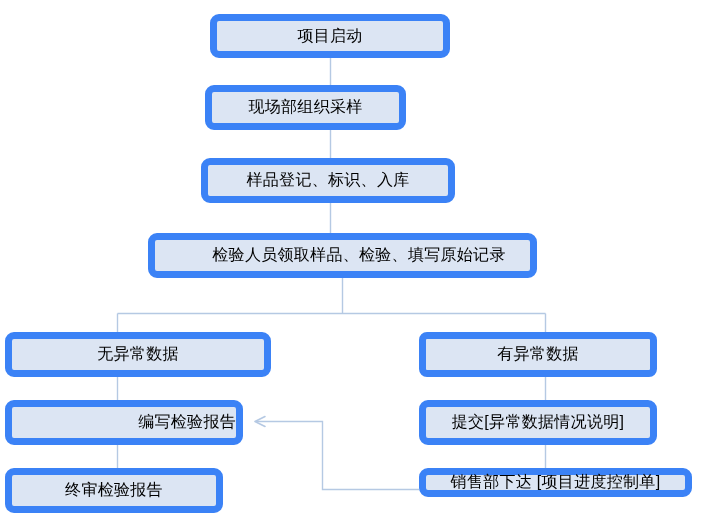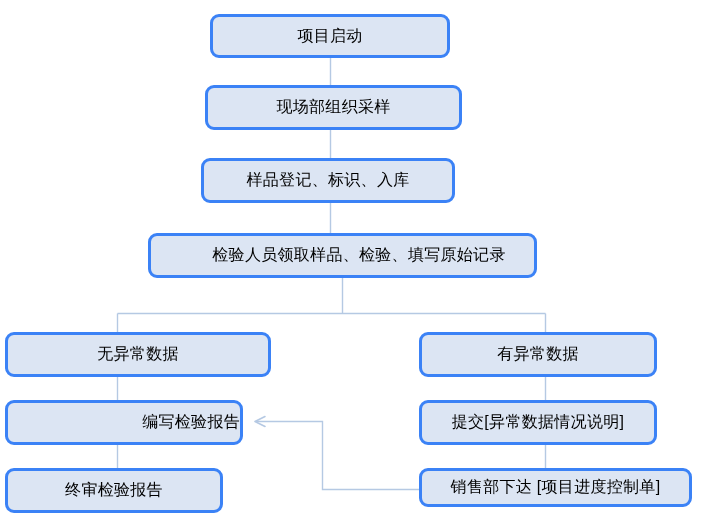--- a/index.html
+++ b/index.html
@@ -15,21 +15,21 @@
   }
   #flowchart {
     position: relative;
     width: 703px;
     height: 517px;
   }
   .node {
     position: absolute;
     box-sizing: border-box;
     background: #dce5f3;
-    border: 3px solid #3b82f6;
+    border: 7px solid #3b82f6;
     border-radius: 9px;
     color: #000000;
     font-size: 16px;
     display: flex;
     align-items: center;
     justify-content: center;
     text-align: center;
     letter-spacing: 0.3px;
     white-space: nowrap;
     z-index: 2;
@@ -76,41 +76,41 @@
     <path class="edge-line" d="M 545.5 377 L 545.5 400"></path>
     <path class="edge-line" d="M 545.5 445 L 545.5 468"></path>
 
     <path class="edge-line" d="M 419 489.5 L 322.5 489.5 L 322.5 421.5 L 256 421.5"></path>
     <path class="arrow-head" d="M 265 416.5 L 255 421.5 L 265 426.5"></path>
   </svg>
 
   <div class="node" style="left:210px; top:14px;  width:240px; height:44px;">
       <span>项目启动</span>
     </div>
-  <div class="node" style="left:205px; top:85px;  width:257px; height:45px;">
+  <div class="node" style="left:205px; top:85px;  width:201px; height:45px;">
       <span>现场部组织采样</span>
     </div>
   <div class="node" style="left:201px; top:158px; width:254px; height:45px;">
       <span>样品登记、标识、入库</span>
     </div>
   <div class="node" style="left:148px; top:233px; width:389px; height:45px;padding-left:33px;">
       <span>检验人员领取样品、检验、填写原始记录</span>
     </div>
   <div class="node" style="left:5px;   top:332px; width:266px; height:45px;">
       <span>无异常数据</span>
     </div>
-  <div class="node" style="left:419px; top:332px; width:238px; height:45px;">
+  <div class="node" style="left:419px; top:332px; width:238px; height:45px;border-radius:8px;">
       <span>有异常数据</span>
     </div>
   <div class="node" style="left:5px;   top:400px; width:238px; height:45px;justify-content:flex-end;">
       <span>编写检验报告</span>
     </div>
   <div class="node" style="left:419px; top:400px; width:238px; height:45px;">
       <span>提交[异常数据情况说明]</span>
     </div>
   <div class="node" style="left:5px;   top:468px; width:218px; height:45px;">
       <span>终审检验报告</span>
     </div>
-  <div class="node" style="left:419px; top:468px; width:273px; height:39px;">
+  <div class="node" style="left:419px; top:468px; width:273px; height:29px;">
       <span>销售部下达 [项目进度控制单]</span>
     </div>
 
 </div>
 
 </body></html>

